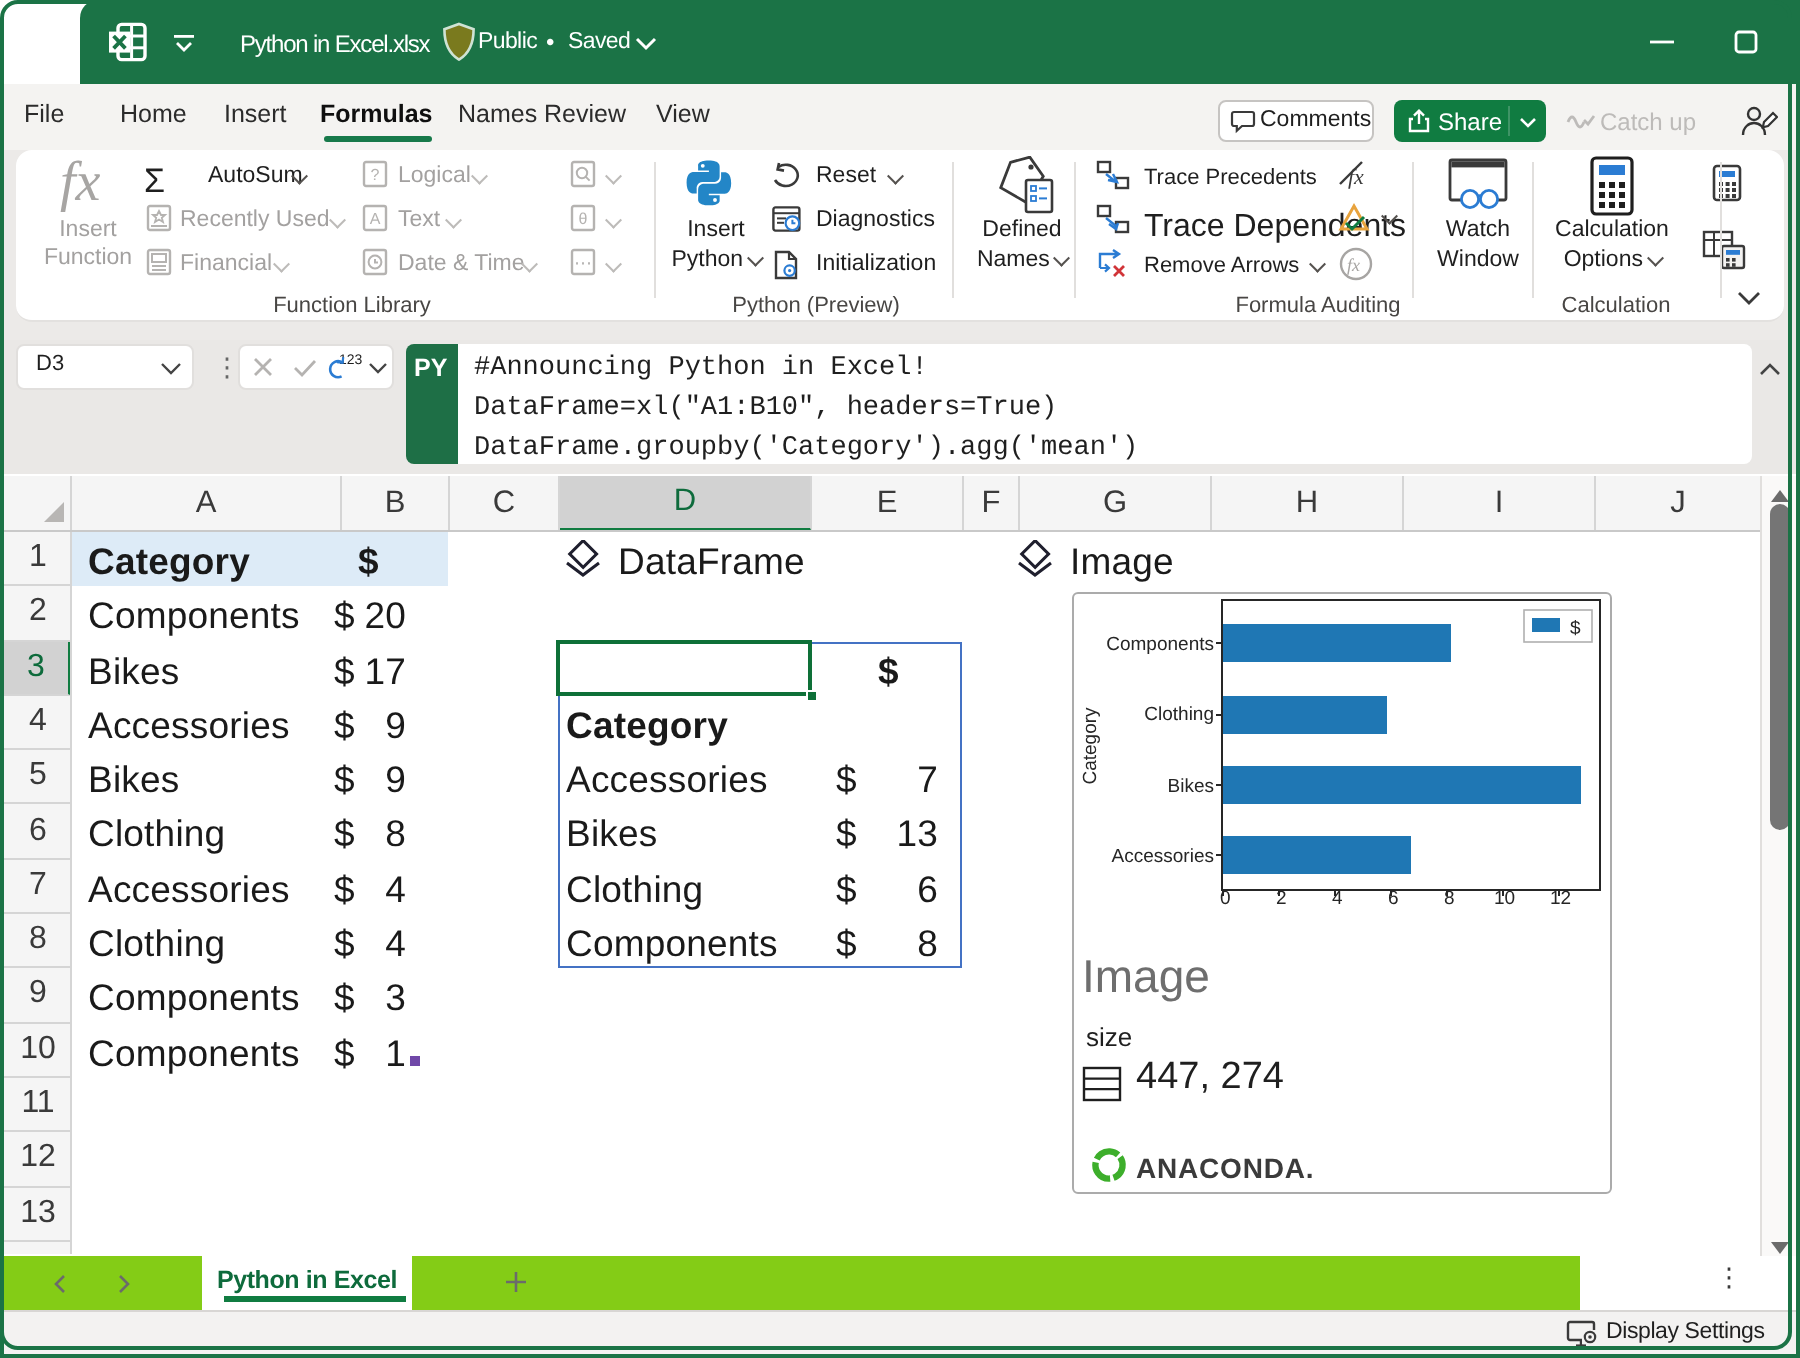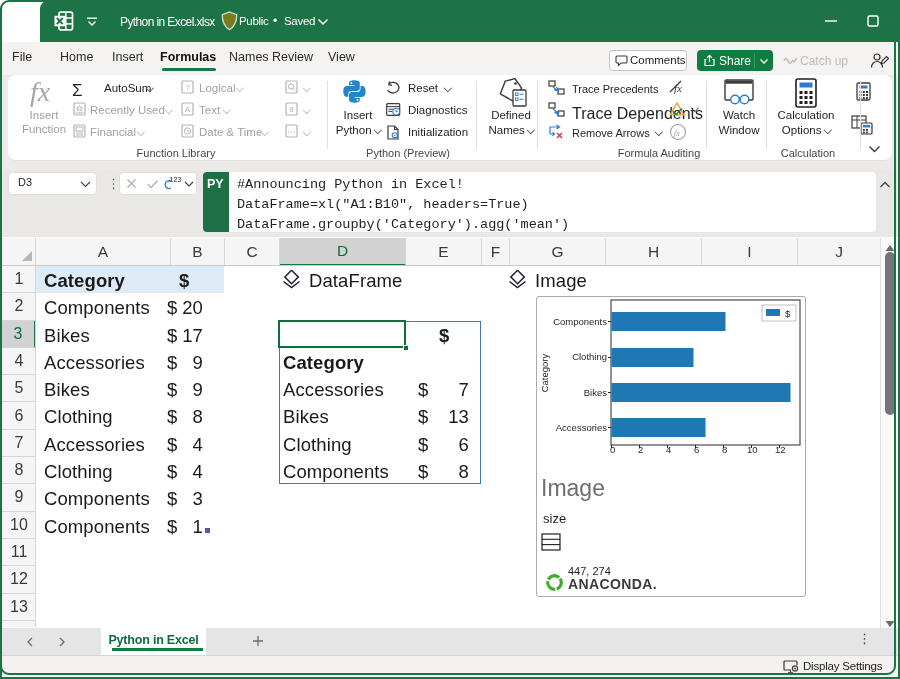--- a/index.html
+++ b/index.html
@@ -26,21 +26,21 @@
   
   #headrow { left:2px; top:238px; width:878px; height:28px; background:#F5F5F5; }
   #rowhead { left:2px; top:266px; width:34px; height:361px; background:#F5F5F5; }
   .colh { position:absolute; top:0; height:28px; border-right:1px solid #D5D5D5; font-size:15.5px; color:#3a3a3a; text-align:center; line-height:27px; }
   .rowh { position:absolute; left:0; width:34px; height:27.3px; border-bottom:1px solid #D5D5D5; font-size:16px; color:#3a3a3a; text-align:center; line-height:26px; }
   #grid { left:36px; top:266px; width:844px; height:361px; background:#FFFFFF; }
   .cell { position:absolute; font-size:18.5px; color:#1a1a1a; white-space:nowrap; letter-spacing:0.1px; }
   
   #vscroll { left:880px; top:238px; width:18px; height:390px; background:#FAF9F8; border-left:1px solid #E1DFDD; }
   
-  #tabbar { left:2px; top:628px; width:896px; height:27px; background:#e5e5e5; }
+  #tabbar { left:2px; top:628px; width:788px; height:27px; background:#84cc16; }
   #statusbar { left:2px; top:655px; width:896px; height:22px; background:#F3F2F1; border-top:1px solid #D8D6D4; }
   
   #frameL { left:0; top:42px; width:2px; height:637px; background:#1B7346; }
   #frameR { left:898px; top:42px; width:2px; height:637px; background:#1B7346; }
   #frameB { left:0; top:677px; width:900px; height:2px; background:#1B7346; }
 </style>
 </head>
 <body>
   <div id="titlebar" class="abs">
 
@@ -508,21 +508,21 @@
     <div class="abs" style="left:211px;top:0px;font-size:9.5px;color:#262626;">10</div>
     <div class="abs" style="left:239px;top:0px;font-size:9.5px;color:#262626;">12</div>
   </div>
   <div class="abs" style="left:541px;top:475px;font-size:23px;color:#6E6E6E;">Image</div>
   <div class="abs" style="left:543px;top:511px;font-size:13px;color:#1f1f1f;">size</div>
   <svg class="abs" style="left:541px;top:533px" width="20" height="18" viewBox="0 0 20 18">
     <rect x="1" y="1" width="18" height="16" fill="none" stroke="#1f1f1f" stroke-width="1.2"></rect>
     <line x1="1" y1="6.3" x2="19" y2="6.3" stroke="#1f1f1f" stroke-width="1.1"></line>
     <line x1="1" y1="11.6" x2="19" y2="11.6" stroke="#1f1f1f" stroke-width="1.1"></line>
   </svg>
-  <div class="abs" style="left:568px;top:565px;font-size:11px;color:#1f1f1f;text-align:center;">447, 274</div>
+  <div class="abs" style="left:568px;top:528px;font-size:19px;color:#1f1f1f;text-align:center;">447, 274</div>
   <svg class="abs" style="left:545px;top:573px" width="19" height="19" viewBox="0 0 19 19">
     <circle cx="9.5" cy="9.5" r="6.8" fill="none" stroke="#3DAE2B" stroke-width="3.2" stroke-dasharray="12.5 1.7" transform="rotate(-35 9.5 9.5)"></circle>
   </svg>
   <div class="abs" style="left:568px;top:576px;font-size:14px;font-weight:bold;color:#3b3b3b;letter-spacing:0.4px;">ANACONDA.</div>
   <div id="vscroll" class="abs">
     <svg class="abs" style="left:4px;top:6px" width="10" height="8" viewBox="0 0 10 8">
       <path d="M5 1 L9.5 7 H0.5 Z" fill="#6b6b6b"></path>
     </svg>
     <div class="abs" style="left:3.5px;top:14px;width:10px;height:163px;background:#757575;border-radius:5px;"></div>
     <svg class="abs" style="left:4px;top:382px" width="10" height="8" viewBox="0 0 10 8">

